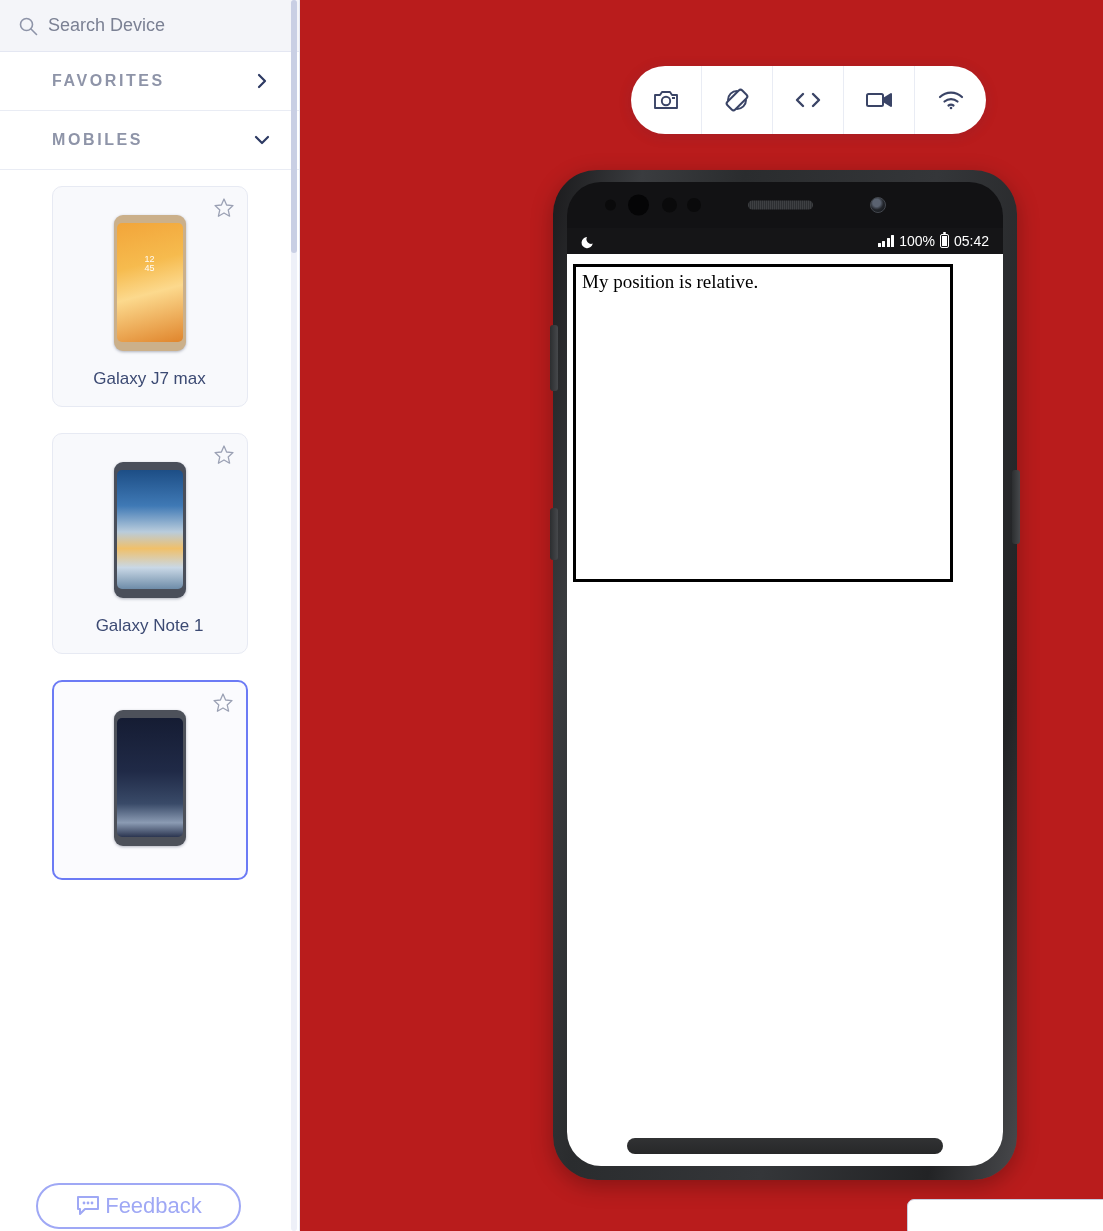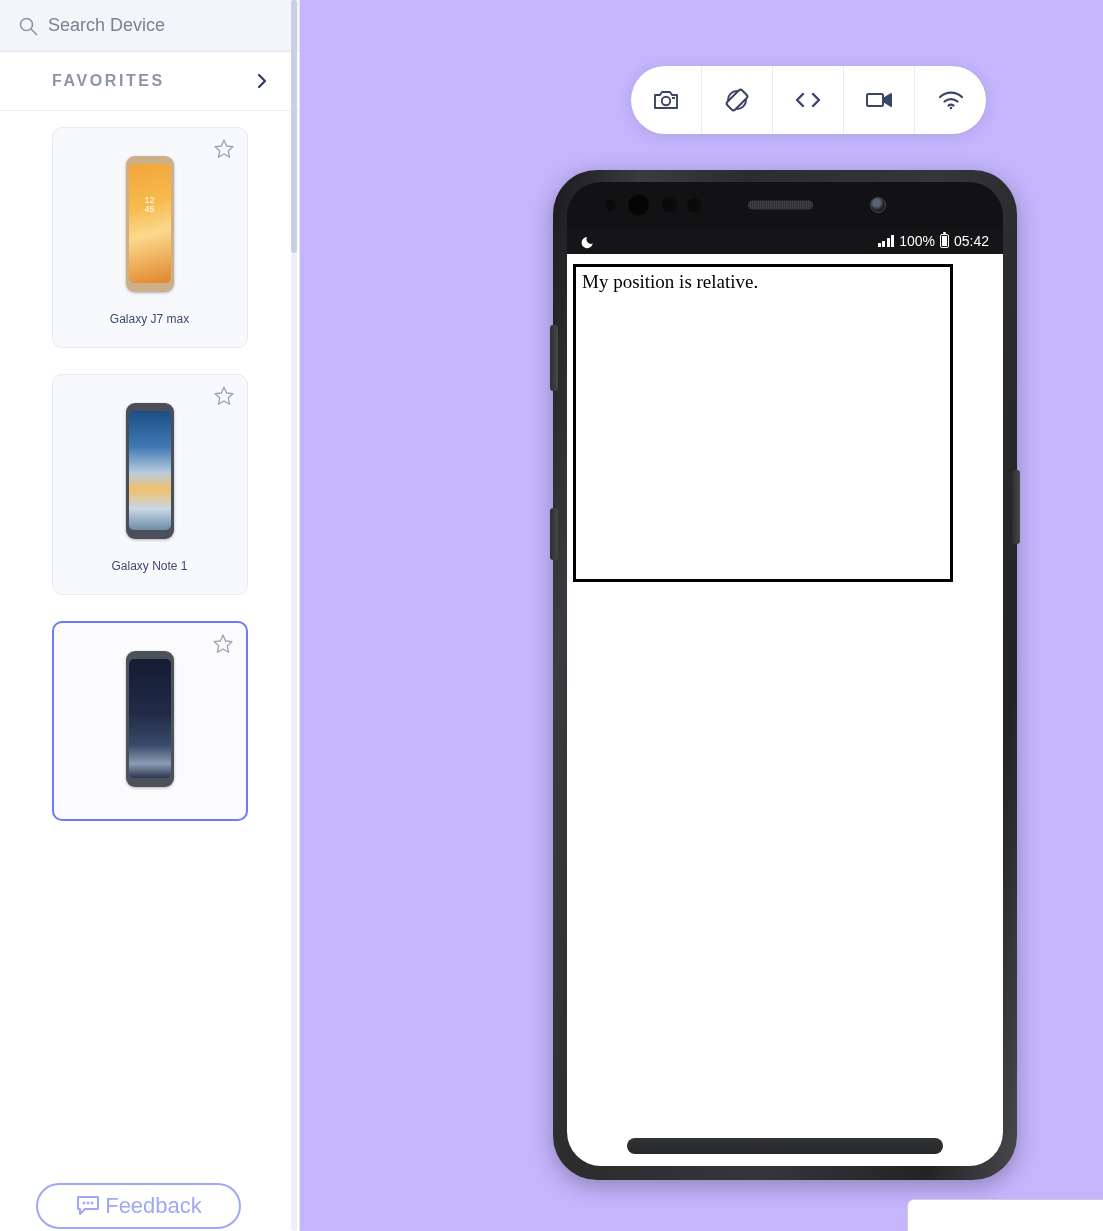--- a/index.html
+++ b/index.html
@@ -63,39 +63,39 @@
   .device-card.selected {
     border: 2px solid #6c7bf5;
     background: #fbfbfe;
   }
   .fav-star {
     position: absolute; top: 10px; right: 12px;
     width: 22px; height: 22px; color: #9ba1b4;
   }
   .fav-star svg { display:block; }
   .device-thumb {
-    width: 48px; height: 136px; margin: 14px 0 16px 0;
+    width: 72px; height: 136px; margin: 14px 0 16px 0;
     border-radius: 9px; position: relative; overflow: hidden;
     box-shadow: 0 1px 3px rgba(40,45,70,.35);
   }
   .device-thumb .screen {
     position: absolute; left: 3px; right: 3px; top: 8px; bottom: 9px;
     border-radius: 5px; overflow: hidden;
   }
   .thumb-j7 { background: #cbb08a; }
   .thumb-j7 .screen { background: linear-gradient(165deg,#f2a53a 0%, #f6bb4e 35%, #fcd98d 58%, #e0852c 100%); }
   .thumb-j7 .t { position:absolute; left:0; right:0; top:32px; text-align:center; color:#fff; font-size:9px; line-height:9px; opacity:.95;}
   .thumb-note10 { background: #4b4f58; }
   .thumb-note10 .screen { background: linear-gradient(150deg,#ece3f2 0%, #e8c9e2 25%, #f6e2cf 52%, #d2eef0 78%, #cfe0f5 100%); }
   .thumb-note9 { background: #4a4f5a; }
   .thumb-note9 .screen { background: linear-gradient(180deg,#1d4e86 0%, #3f79b5 30%, #b9ccdc 52%, #f0c06a 66%, #c9d8e6 82%, #6e8ca8 100%); }
   .thumb-s8 { background: #4d515a; }
   .thumb-s8 .screen { background: linear-gradient(180deg,#151c33 0%, #202a47 45%, #394a68 72%, #8b9bb3 88%, #2b3550 100%); }
   .device-name {
-    font-size: 12px; color: #3c4a73; text-align: center; line-height: 23px;
+    font-size: 17px; color: #3c4a73; text-align: center; line-height: 23px;
   }
 
   
   .sb-track {
     position: absolute; top: 0; right: 2px; width: 6px; height: 1231px;
     background: #eef0f8; border-radius: 3px;
   }
   .sb-thumb {
     position: absolute; top: 0; left: 0; width: 6px; height: 253px;
     background: #c9cfe4; border-radius: 3px;
@@ -107,21 +107,21 @@
     width: 205px; height: 46px;
     border: 2px solid #9fa8f5; border-radius: 24px;
     background: #ffffff;
     display: flex; align-items: center; justify-content: center; gap: 4px;
   }
   .fb-icon { width: 26px; height: 24px; color: #9fa8f5; }
   .fb-icon svg { display:block; }
   .fb-label { font-size: 22px; color: #9fa8f5; }
 
   
-  .main { position: relative; flex: 1; height: 1231px; background: #c4b5fd; }
+  .main { position: relative; flex: 1; height: 1231px; background: #b91c1c; }
 
   .toolbar {
     position: absolute; left: 331px; top: 66px;
     height: 68px; background: #fff;
     border-radius: 34px;
     box-shadow: 0 2px 14px rgba(40,50,90,.13);
     display: flex; align-items: stretch;
   }
   .tb-btn {
     width: 71px; display: flex; align-items: center; justify-content: center;
@@ -243,20 +243,28 @@
 
     <div class="section-header">
       <span class="section-title">FAVORITES</span>
       <span class="chev">
         <svg viewBox="0 0 18 18" width="18" height="18" fill="none" stroke="#2d3a63" stroke-width="2.2" stroke-linecap="round" stroke-linejoin="round">
           <polyline points="6,3 12,9 6,15"></polyline>
         </svg>
       </span>
     </div>
 
+    <div class="section-header">
+      <span class="section-title">MOBILES</span>
+      <span class="chev">
+        <svg viewBox="0 0 18 18" width="18" height="18" fill="none" stroke="#2d3a63" stroke-width="2.2" stroke-linecap="round" stroke-linejoin="round">
+          <polyline points="3,6 9,12 15,6"></polyline>
+        </svg>
+      </span>
+    </div>
 
     <div class="device-list">
 
       <div class="device-card">
         <span class="fav-star">
           <svg viewBox="0 0 22 22" width="22" height="22" fill="none" stroke="#9ba1b4" stroke-width="1.3" stroke-linejoin="round">
             <polygon points="11,2 13.6,8 20,8.6 15.2,12.9 16.6,19.2 11,16 5.4,19.2 6.8,12.9 2,8.6 8.4,8"></polygon>
           </svg>
         </span>
         <div class="device-thumb thumb-j7">

